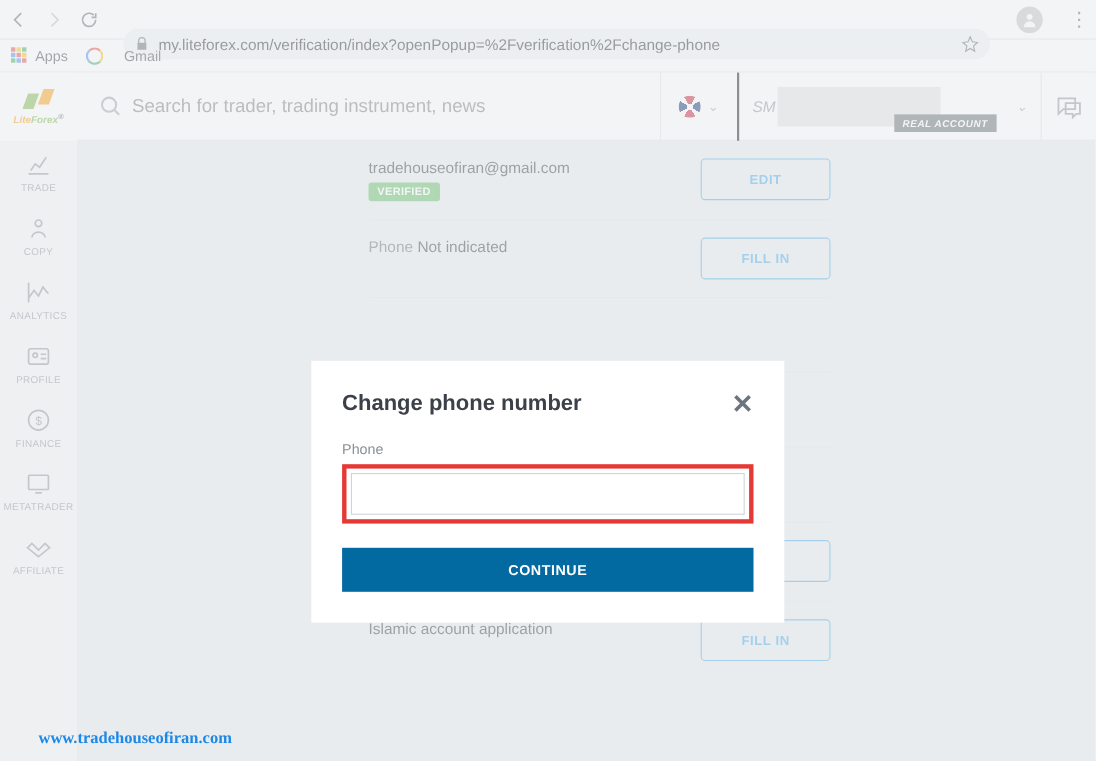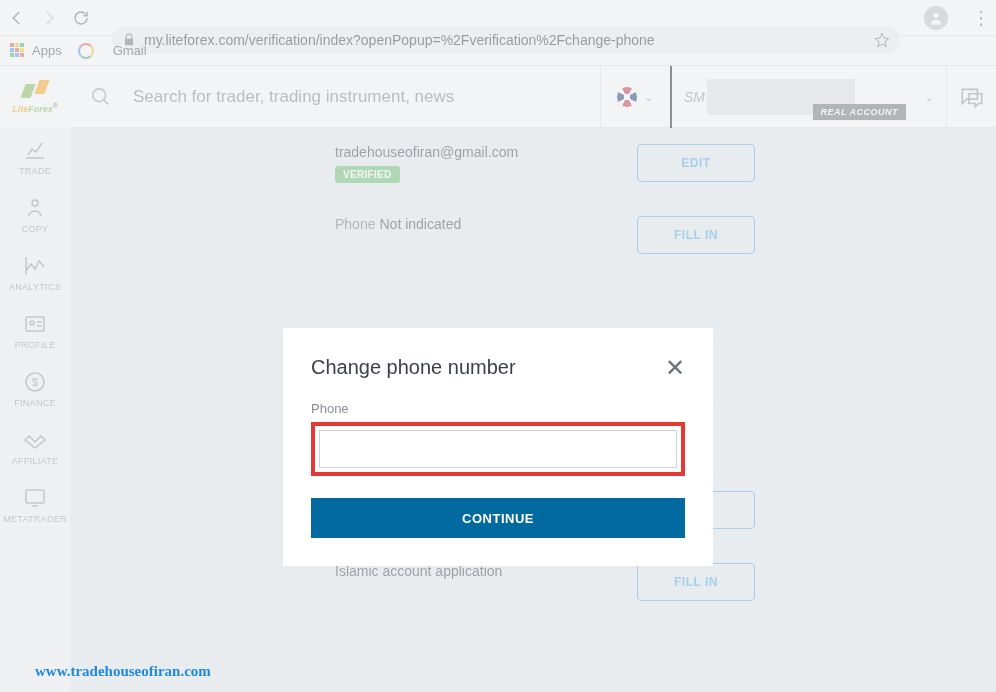--- a/index.html
+++ b/index.html
@@ -34,21 +34,21 @@
 .logo-mark::after { content:''; position:absolute; right:2px; top:0; width:10px; height:14px; background:#ff9800; transform: skewX(-20deg); }
 .logo-text { font-size: 9px; font-weight: bold; font-style: italic; }
 .logo-text .l1 { color: #ff9800; } .logo-text .l2 { color: #7cb342; }
 .logo-r { font-size: 7px; color: #666; vertical-align: super; }
 
 .side-item { width: 70px; height: 58px; display: flex; flex-direction: column; align-items: center; justify-content: center; gap: 4px; color: #8a8f98; cursor: pointer; }
 .side-item svg { width: 24px; height: 24px; }
 .side-label { font-size: 9px; letter-spacing: 0.3px; }
 
 .topbar { position: absolute; left: 70px; top: 0; right: 0; height: 62px; background: #fff; display: flex; align-items: center; border-bottom: 1px solid #e0e0e0; }
-.search-wrap { flex: 1; display: flex; align-items: center; padding: 0 20px; gap: 21px; }
+.search-wrap { flex: 1; display: flex; align-items: center; padding: 0 20px; gap: 8px; }
 .search-icon { width: 22px; height: 22px; color: #9aa0a6; }
 .search-input { border: none; outline: none; font-size: 17px; color: #9aa0a6; flex: 1; background: transparent; }
 .lang-sel { width: 70px; height: 62px; border-left: 1px solid #e0e0e0; display: flex; align-items: center; justify-content: center; gap: 6px; }
 .flag-uk { width: 20px; height: 20px; border-radius: 50%; background: radial-gradient(circle, #fff 20%, transparent 20%), conic-gradient(#c8102e 0 30deg,#fff 30deg 60deg,#012169 60deg 120deg,#fff 120deg 150deg,#c8102e 150deg 210deg,#fff 210deg 240deg,#012169 240deg 300deg,#fff 300deg 330deg,#c8102e 330deg); }
 .chev { color: #9aa0a6; font-size: 12px; }
 .user-sel { width: 276px; height: 62px; border-left: 2px solid #000000; display: flex; align-items: center; padding: 0 12px; gap: 2px; position: relative; font-style: italic; }
 .initials { color: #8a8f98; font-size: 14px; }
 .user-block { width: 148px; height: 36px; background: #e0e0e0; position: relative; }
 .acct-badge { position: absolute; right: 40px; top: 38px; background: #5a6268; color: #fff; font-size: 9px; font-weight: bold; padding: 3px 8px; letter-spacing: 0.5px; }
 .chat-btn { width: 50px; height: 62px; border-left: 1px solid #e0e0e0; display: flex; align-items: center; justify-content: center; color: #8a8f98; }
@@ -62,21 +62,21 @@
 .row-value { font-size: 14px; color: #2c3038; font-weight: 500; }
 .row-inline { display: flex; gap: 4px; font-size: 14px; }
 .row-inline .lbl { color: #5f6672; } .row-inline .val { color: #2c3038; font-weight: 500; }
 .badge { display: inline-block; padding: 3px 8px; border-radius: 3px; font-size: 10px; font-weight: bold; letter-spacing: 0.3px; color: #fff; width: fit-content; }
 .badge.verified { background: #5cb85c; }
 .badge.approval { background: #f0ad4e; }
 .row-btn { width: 118px; height: 38px; border: 1px solid #3da5e8; border-radius: 4px; background: transparent; color: #3da5e8; font-size: 12px; font-weight: bold; letter-spacing: 0.5px; cursor: pointer; }
 
 
 .modal { position: absolute; left: 283px; top: 262px; width: 430px; background: #fff; padding: 28px; box-shadow: 0 0 0 9999px rgba(233,236,239,0.6); z-index: 10; }
-.modal-head { display: flex; justify-content: space-between; align-items: center; margin-bottom: 22px; }
+.modal-head { display: flex; justify-content: space-between; align-items: center; margin-bottom: 22px; font-weight: bold; }
 .modal-title { font-size: 20px; color: #3c4048; }
 .modal-close { width: 20px; height: 20px; color: #6c757d; cursor: pointer; font-size: 24px; line-height: 20px; }
 .modal-label { font-size: 13px; color: #8a8f98; margin-bottom: 6px; }
 .input-wrap { border: 4px solid #e53935; padding: 4px; margin-bottom: 22px; }
 .modal-input { width: 100%; height: 38px; border: 1px solid #d0d4d9; padding: 0 10px; font-size: 14px; outline: none; }
 .modal-continue { width: 100%; height: 40px; background: #0369a1; border: none; color: #fff; font-size: 13px; font-weight: bold; letter-spacing: 0.5px; cursor: pointer; }
 
 
 .watermark { position: absolute; left: 35px; bottom: 12px; color: #1e88e5; font-size: 15px; font-weight: bold; font-family: 'Times New Roman', serif; z-index: 20; }
 </style>
@@ -167,30 +167,30 @@
     </div>
     <div class="side-item">
       <svg viewBox="0 0 24 24">
           <circle cx="12" cy="12" r="9" fill="none" stroke="currentColor" stroke-width="1.5"></circle>
           <text x="12" y="16" text-anchor="middle" font-size="11" fill="currentColor">$</text>
         </svg>
       <span class="side-label">FINANCE</span>
     </div>
     <div class="side-item">
       <svg viewBox="0 0 24 24">
-          <path fill="none" stroke="currentColor" stroke-width="1.5" d="M2 12l4-4 6 6 6-6 4 4-10 8z"></path>
-        </svg>
-      <span class="side-label">AFFILIATE</span>
-    </div>
-    <div class="side-item">
-      <svg viewBox="0 0 24 24">
           <rect x="3" y="4" width="18" height="13" rx="1" fill="none" stroke="currentColor" stroke-width="1.5"></rect>
           <path stroke="currentColor" stroke-width="1.5" d="M9 20h6"></path>
         </svg>
       <span class="side-label">METATRADER</span>
+    </div>
+    <div class="side-item">
+      <svg viewBox="0 0 24 24">
+          <path fill="none" stroke="currentColor" stroke-width="1.5" d="M2 12l4-4 6 6 6-6 4 4-10 8z"></path>
+        </svg>
+      <span class="side-label">AFFILIATE</span>
     </div>
   </div>
 
   <div class="topbar">
     <div class="search-wrap">
       <svg class="search-icon" viewBox="0 0 24 24">
           <circle cx="10" cy="10" r="7" fill="none" stroke="currentColor" stroke-width="2"></circle>
           <path stroke="currentColor" stroke-width="2" d="M20 20l-5-5"></path>
         </svg>
       <input class="search-input" placeholder="Search for trader, trading instrument, news" style="">

